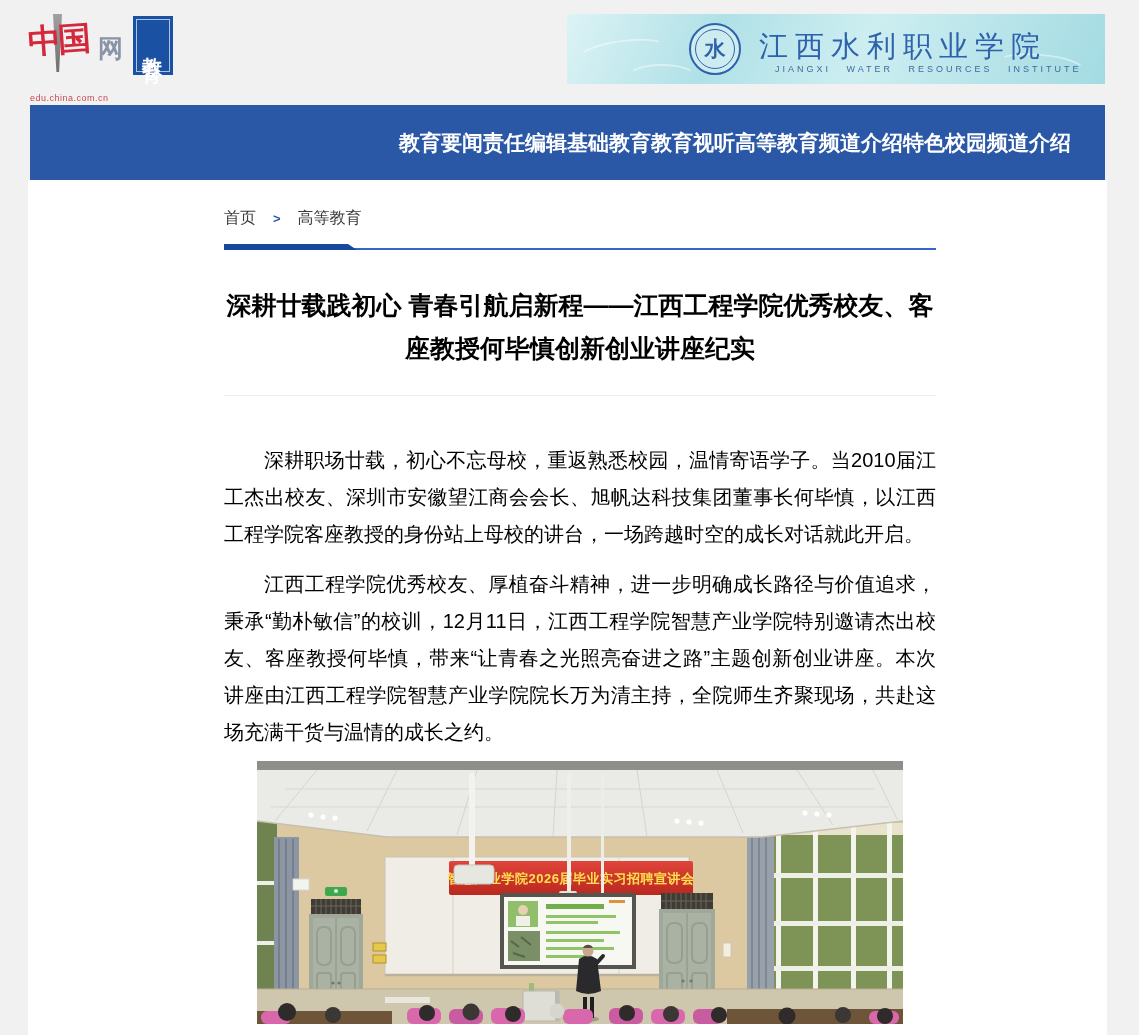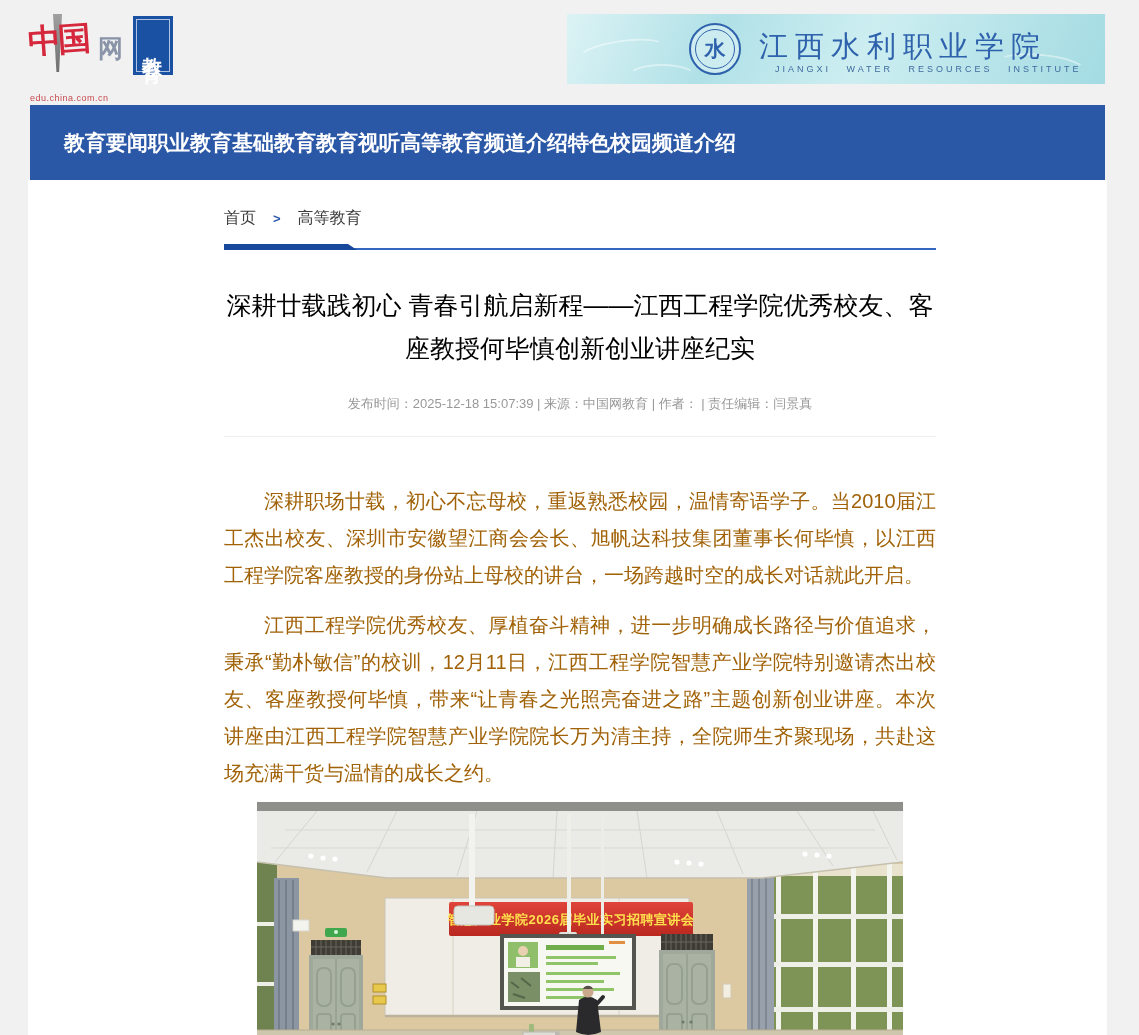--- a/index.html
+++ b/index.html
@@ -33,37 +33,37 @@
   .seal { position:absolute; left:122px; top:9px; width:52px; height:52px; border:2px solid #2f62ac;
     border-radius:50%; display:flex; align-items:center; justify-content:center; background:rgba(255,255,255,.35); }
   .seal-inner { width:40px; height:40px; border:1px solid #2f62ac; border-radius:50%;
     display:flex; align-items:center; justify-content:center; font-size:21px; font-weight:bold; color:#2f62ac; }
   .school-title { position:absolute; left:192px; top:13px; font-size:29px; font-weight:normal;
     color:#2f62ac; letter-spacing:7px; white-space:nowrap; }
   .school-sub { position:absolute; left:208px; top:50px; font-size:9px; color:#3f6a9e;
     letter-spacing:3px; word-spacing:10px; white-space:nowrap;text-align:right; }
   
   .nav { position:absolute; left:30px; top:105px; width:1075px; height:75px; background:#2a57a6;
-    display:flex; align-items:center; justify-content:flex-start; padding:0 34px; }
+    display:flex; align-items:center; justify-content:flex-end; padding:0 34px; }
   .nav a { color:#fff; font-size:21px; font-weight:bold; text-decoration:none; white-space:nowrap; }
   
   .main { position:absolute; left:28px; top:180px; width:1079px; height:1005px; background:#fff; overflow:hidden;padding-left:20px; }
   .inner { margin-left:176px; width:712px; padding-top:27px; }
   .breadcrumb { display:flex; align-items:center; gap:17px; font-size:16px; color:#3c3c3c; height:22px; }
   .breadcrumb a { color:#3c3c3c; text-decoration:none; }
   .crumb-sep { color:#2a57a6; font-size:13px; font-weight:bold; }
   .rule { position:relative; margin-top:15px; height:6px; }
   .rule .thin { position:absolute; left:0; right:0; bottom:0; height:2px; background:#3566c2; }
   .rule .thick { position:absolute; left:0; bottom:0; width:133px; height:6px; background:#17489b;
     clip-path:polygon(0 0,calc(100% - 9px) 0,100% 100%,0 100%); }
-  .art-title { margin-top:34px; font-size:25px; line-height:43px; font-weight:normal; color:#000;
+  .art-title { margin-top:34px; font-size:25px; line-height:43px; font-weight:bold; color:#000;
     text-align:center; }
   .art-meta { margin-top:25px; font-size:13px; color:#989898; text-align:center; height:16px; }
   .divider { margin-top:25px; height:1px; background:#efefef; }
-  .art-body p { margin-top:13px; font-size:20px; line-height:37px; color:#a16207;
+  .art-body p { margin-top:13px; font-size:20px; line-height:37px; color:#000000;
     text-indent:2em; text-align:justify; }
   .art-body p:first-child { margin-top:46px; }
   .photo { display:block; margin:10px auto 0; width:646px; height:263px; }
 </style>
 </head>
 <body>
 
 <div class="header">
   <div class="logo-wrap">
     <div class="logo-stroke"></div>
@@ -79,42 +79,41 @@
     <div class="seal">
       <div class="seal-inner">水</div>
     </div>
     <div class="school-title">江西水利职业学院</div>
     <div class="school-sub">JIANGXI WATER RESOURCES INSTITUTE</div>
   </div>
 </div>
 
 <nav class="nav">
   <a href="#">教育要闻</a>
-  <a href="#">职业教育</a>
+  <a href="#">责任编辑</a>
   <a href="#">基础教育</a>
   <a href="#">教育视听</a>
   <a href="#">高等教育</a>
   <a href="#">频道介绍</a>
   <a href="#">特色校园</a>
   <a href="#">频道介绍</a>
 </nav>
 
 <main class="main">
   <div class="inner">
     <div class="breadcrumb">
       <a href="#">首页</a>
       <span class="crumb-sep">&gt;</span>
       <a href="#">高等教育</a>
     </div>
     <div class="rule">
       <div class="thin"></div>
         <div class="thick"></div>
     </div>
     <h1 class="art-title">深耕廿载践初心 青春引航启新程——江西工程学院优秀校友、客座教授何毕慎创新创业讲座纪实</h1>
-    <div class="art-meta">发布时间：2025-12-18 15:07:39 | 来源：中国网教育 | 作者： | 责任编辑：闫景真</div>
     <div class="divider"></div>
     <div class="art-body">
       <p>深耕职场廿载，初心不忘母校，重返熟悉校园，温情寄语学子。当2010届江工杰出校友、深圳市安徽望江商会会长、旭帆达科技集团董事长何毕慎，以江西工程学院客座教授的身份站上母校的讲台，一场跨越时空的成长对话就此开启。</p>
       <p>江西工程学院优秀校友、厚植奋斗精神，进一步明确成长路径与价值追求，秉承“勤朴敏信”的校训，12月11日，江西工程学院智慧产业学院特别邀请杰出校友、客座教授何毕慎，带来“让青春之光照亮奋进之路”主题创新创业讲座。本次讲座由江西工程学院智慧产业学院院长万为清主持，全院师生齐聚现场，共赴这场充满干货与温情的成长之约。</p>
     </div>
 
     <svg class="photo" viewBox="0 0 646 263">
       <defs>
         <linearGradient id="bnr" x1="0" y1="0" x2="0" y2="1">
           <stop offset="0" stop-color="#e0443a"></stop>

